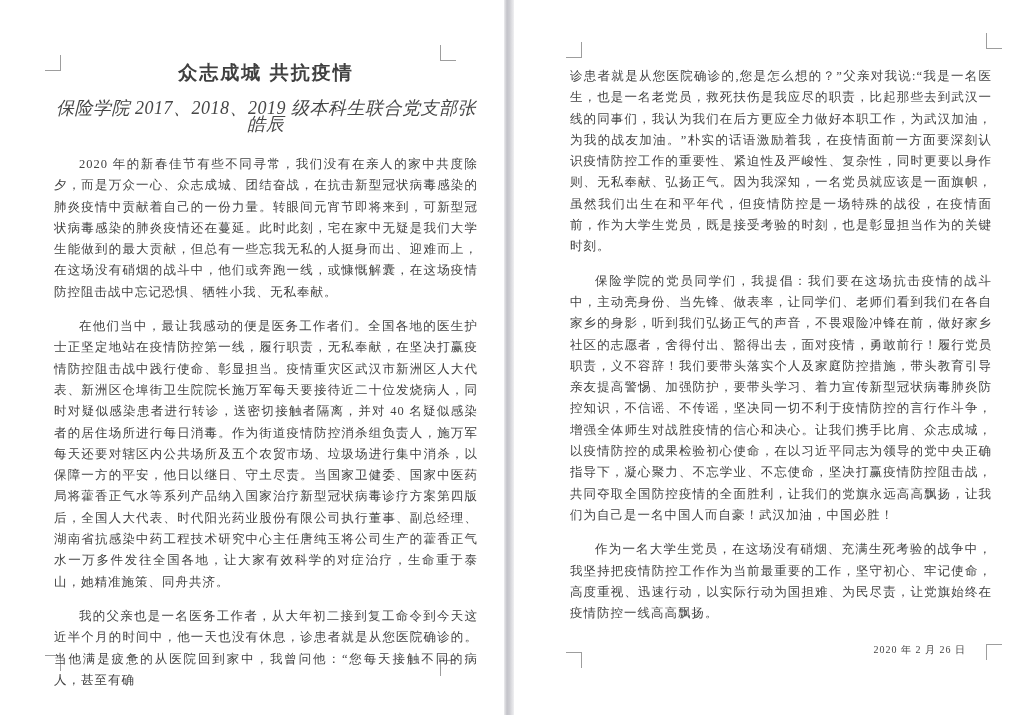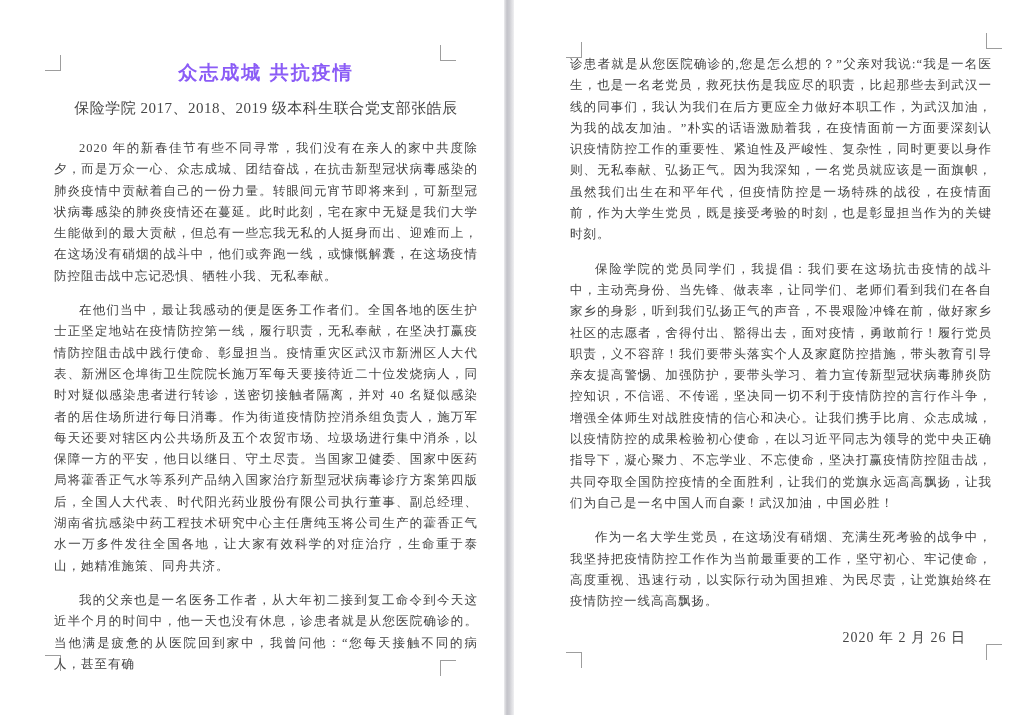--- a/index.html
+++ b/index.html
@@ -32,48 +32,49 @@
   .content-right { left: 56px; top: 50px; width: 422px; }
 
   .doc-title {
     margin: 0;
     text-align: center;
     font-family: "Liberation Sans", "DejaVu Sans", sans-serif;
     font-weight: bold;
     font-size: 19px;
     line-height: 26px;
     letter-spacing: 2px;
-    color: #8b5cf6;
+    color: #404040;
   }
   .doc-byline {
     margin: 14px 0 0 0;
     text-align: center;
-    font-size: 15px;
+    font-size: 18px;
     line-height: 16px;
     letter-spacing: 0.5px;
     color: #464646;
+    font-style: italic;
   }
   .body-text { margin-top: 22px; }
   .body-text p, .content-right p {
     margin: 13px 0 0 0;
     font-size: 12.5px;
     line-height: 21.3px;
     letter-spacing: 1px;
     text-align: justify;
     text-justify: inter-character;
     text-indent: 2em;
     color: #434343;
   }
-  .body-text p:first-child, .content-right p:first-child { margin-top: 4px; }
+  .body-text p:first-child, .content-right p:first-child { margin-top: 16px; }
   p.no-indent { text-indent: 0; }
   .doc-date {
     margin-top: 15px;
     padding-right: 26px;
     text-align: right;
-    font-size: 14px;
+    font-size: 10px;
     line-height: 21px;
     letter-spacing: 1px;
     color: #434343;
   }
 </style>
 </head>
 <body>
 
 <div class="screen">
 

